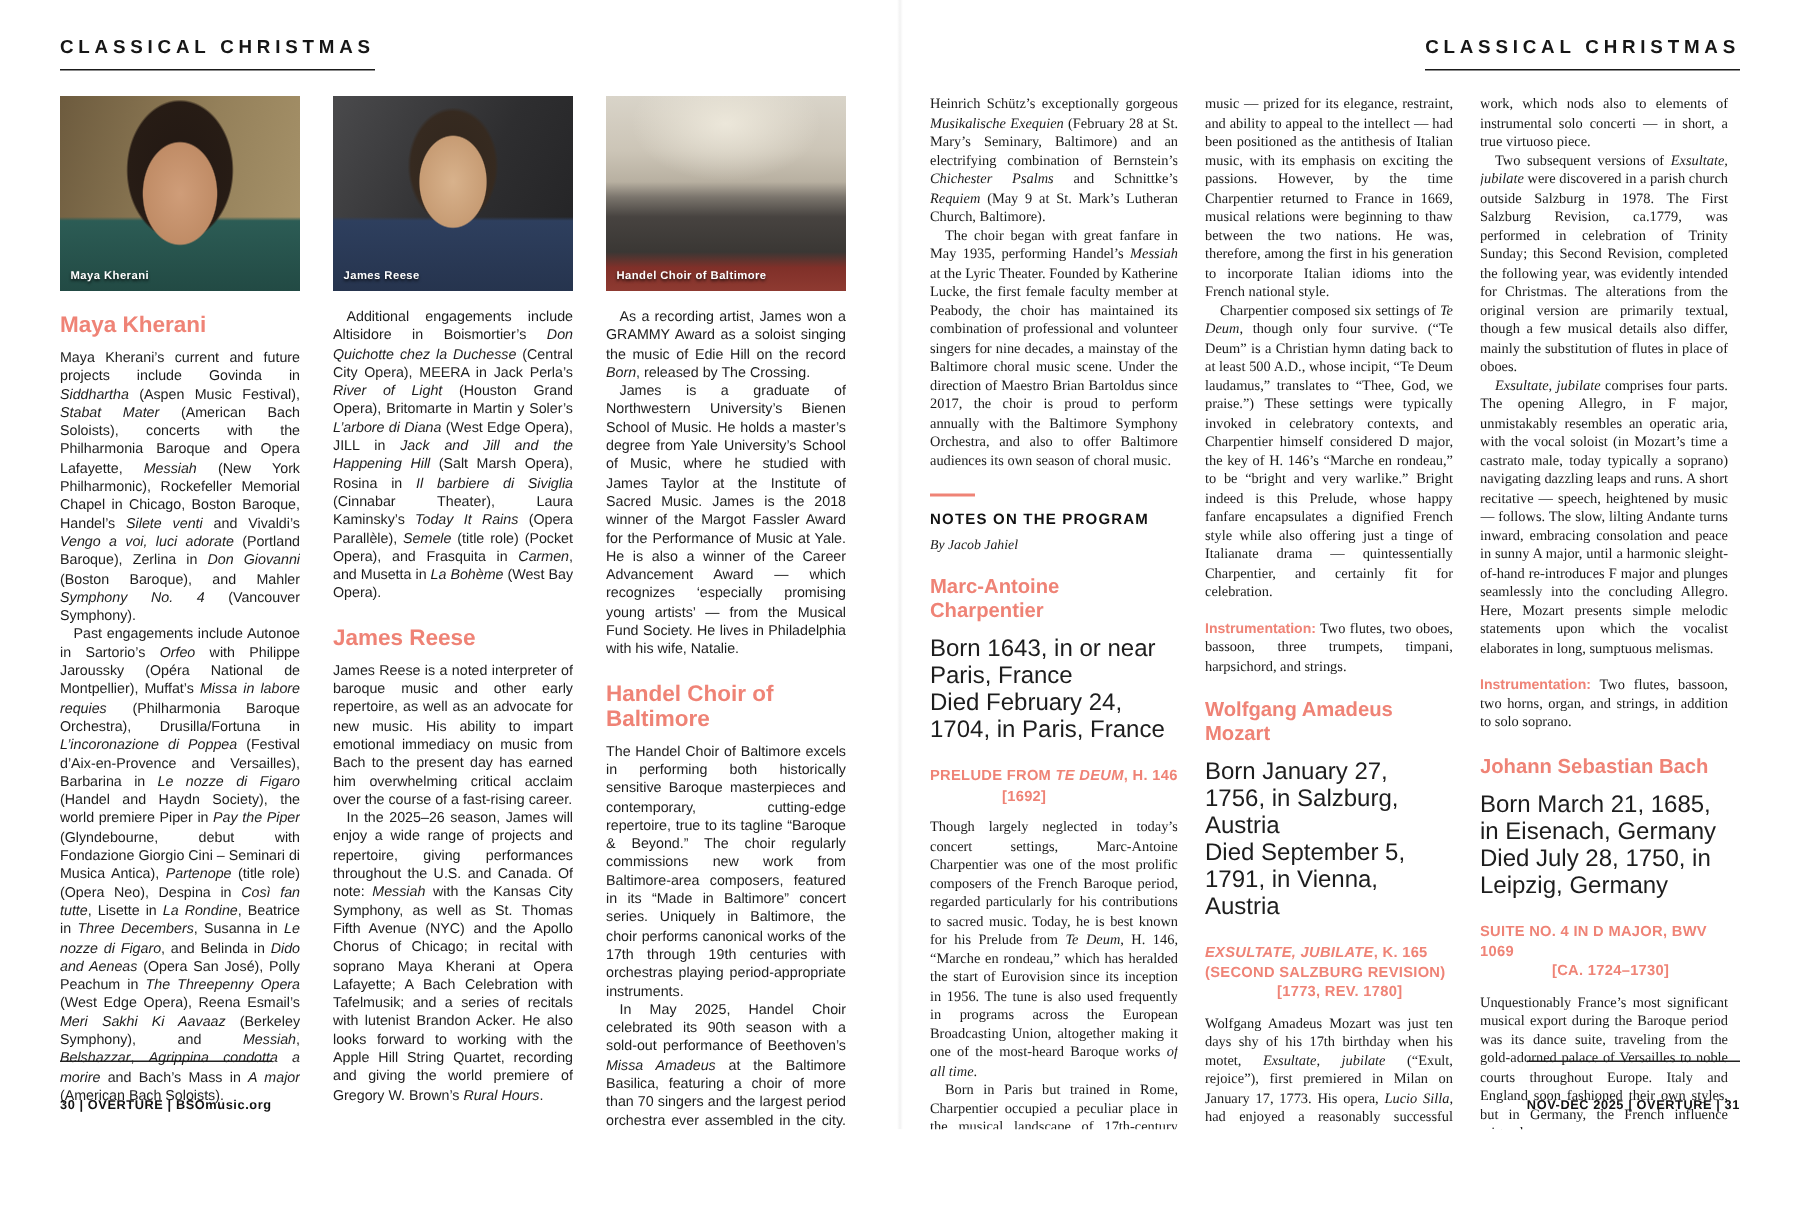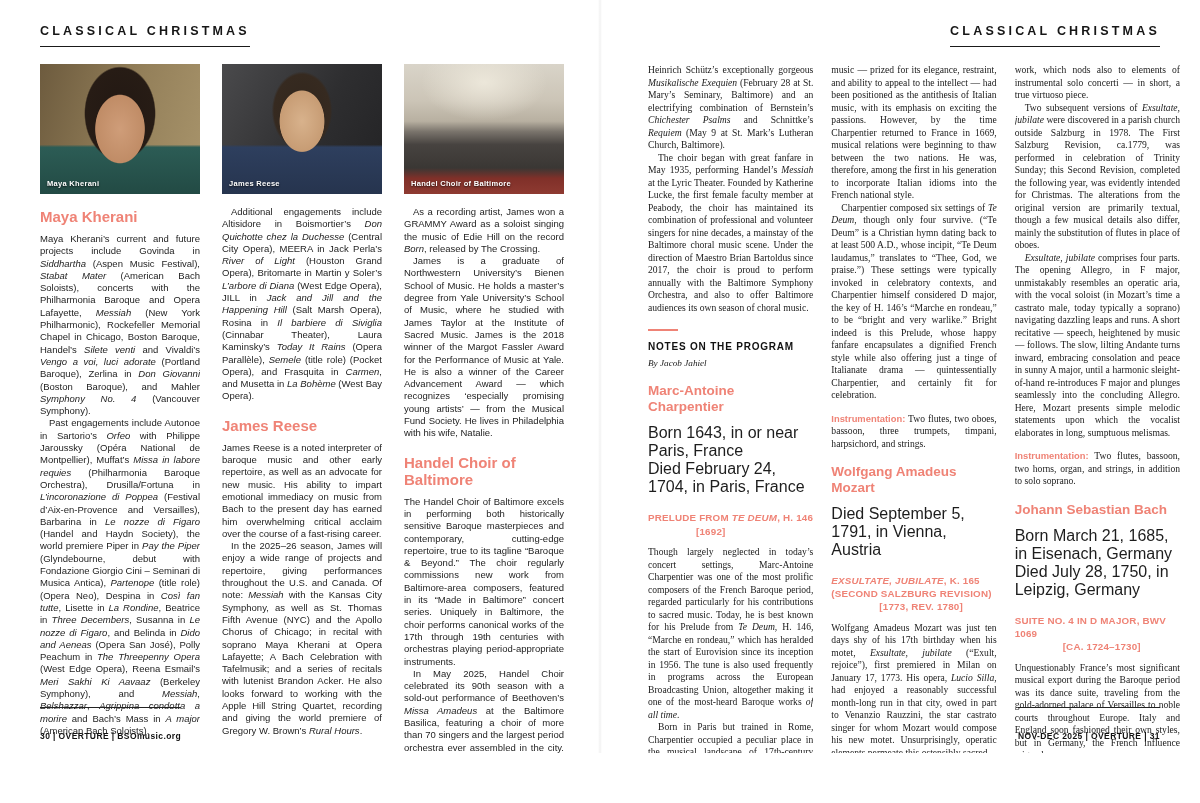--- a/index.html
+++ b/index.html
@@ -11,21 +11,21 @@
   
   .header{position:absolute;top:24px;font:700 12.5px/15px "Liberation Sans",sans-serif;
           letter-spacing:3.2px;color:#161616;}
   .header span{display:inline-block;border-bottom:1.5px solid #1a1a1a;padding-bottom:7px;}
   .hl{left:40px;}
   .hr{right:40px;text-align:right;}
 
   
   .cols{position:absolute;top:64px;display:grid;overflow:hidden;}
   .left-cols{left:40px;width:524px;height:714px;grid-template-columns:repeat(3,1fr);column-gap:22px;}
-  .right-cols{left:648px;width:532px;height:714px;grid-template-columns:repeat(3,1fr);column-gap:18px;}
+  .right-cols{left:620px;width:532px;height:714px;grid-template-columns:repeat(3,1fr);column-gap:18px;}
   .col{overflow:hidden;}
 
   
   .photo{position:relative;height:130px;margin:0 0 12px 0;overflow:hidden;background:#777;}
   .photo.maya{background:
       radial-gradient(42px 58px at 50% 50%, #cf9d79 0%, #c08c66 58%, rgba(0,0,0,0) 60%),
       radial-gradient(64px 84px at 50% 38%, #221813 0%, #271c15 54%, rgba(0,0,0,0) 56%),
       linear-gradient(180deg, rgba(0,0,0,0) 62%, #2c5c55 64%, #224a44 100%),
       linear-gradient(105deg, #6d5b3e 0%, #94805a 55%, #a8946b 100%);}
   .photo.james{background:
@@ -135,20 +135,21 @@
       <p class="note ind">Born in Paris but trained in Rome, Charpentier occupied a peculiar place in the musical landscape of 17th-century France. For decades, French Baroque</p>
     </div>
 
     <div class="col">
       <p class="note">music — prized for its elegance, restraint, and ability to appeal to the intellect — had been positioned as the antithesis of Italian music, with its emphasis on exciting the passions. However, by the time Charpentier returned to France in 1669, musical relations were beginning to thaw between the two nations. He was, therefore, among the first in his generation to incorporate Italian idioms into the French national style.</p>
       <p class="note ind">Charpentier composed six settings of <i>Te Deum</i>, though only four survive. (“Te Deum” is a Christian hymn dating back to at least 500 A.D., whose incipit, “Te Deum laudamus,” translates to “Thee, God, we praise.”) These settings were typically invoked in celebratory contexts, and Charpentier himself considered D major, the key of H. 146’s “Marche en rondeau,” to be “bright and very warlike.” Bright indeed is this Prelude, whose happy fanfare encapsulates a dignified French style while also offering just a tinge of Italianate drama — quintessentially Charpentier, and certainly fit for celebration.</p>
       <p class="instr"><span class="ilabel">Instrumentation:</span><span> Two flutes, two oboes, bassoon, three trumpets, timpani, harpsichord, and strings.</span></p>
       <h3 class="cname">Wolfgang Amadeus Mozart</h3>
       <p class="dates">
         </p>
+        <div>Born January 27, 1756, in Salzburg, Austria</div>
         <div>Died September 5, 1791, in Vienna, Austria</div>
       <p></p>
       <p class="work"><i>EXSULTATE, JUBILATE</i>, K. 165 (SECOND SALZBURG REVISION)</p>
       <p class="work-year">[1773, REV. 1780]</p>
       <p class="note">Wolfgang Amadeus Mozart was just ten days shy of his 17th birthday when his motet, <i>Exsultate, jubilate</i> (“Exult, rejoice”), first premiered in Milan on January 17, 1773. His opera, <i>Lucio Silla</i>, had enjoyed a reasonably successful month-long run in that city, owed in part to Venanzio Rauzzini, the star castrato singer for whom Mozart would compose his new motet. Unsurprisingly, operatic elements permeate this ostensibly sacred</p>
     </div>
 
     <div class="col">
       <p class="note">work, which nods also to elements of instrumental solo concerti — in short, a true virtuoso piece.</p>
       <p class="note ind">Two subsequent versions of <i>Exsultate, jubilate</i> were discovered in a parish church outside Salzburg in 1978. The First Salzburg Revision, ca.1779, was performed in celebration of Trinity Sunday; this Second Revision, completed the following year, was evidently intended for Christmas. The alterations from the original version are primarily textual, though a few musical details also differ, mainly the substitution of flutes in place of oboes.</p>

